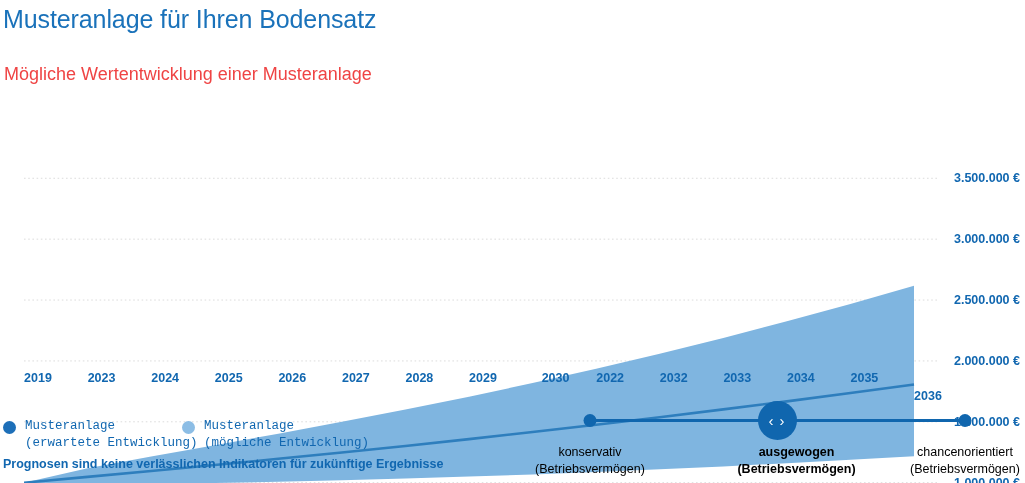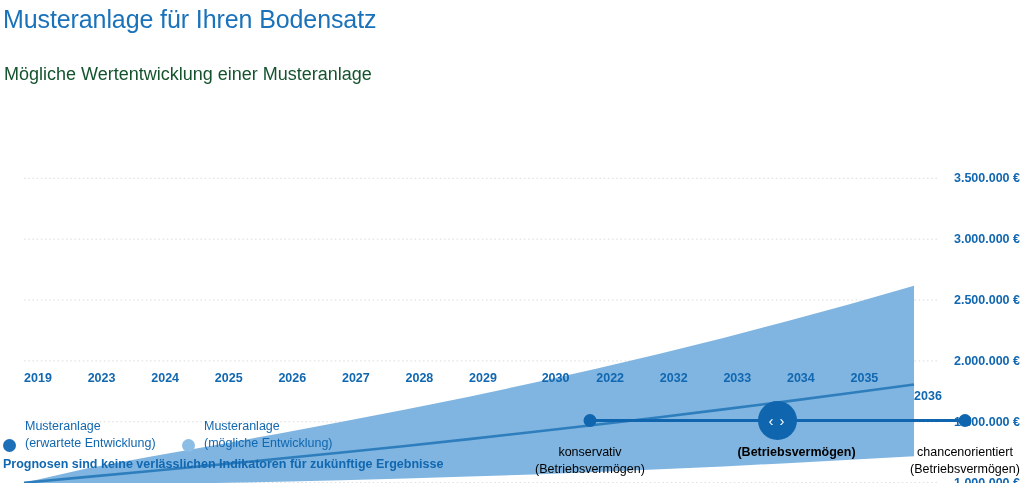--- a/index.html
+++ b/index.html
@@ -26,21 +26,21 @@
     color: #1a72ba;
     letter-spacing: -0.1px;
     white-space: nowrap;
   }
   #page-subtitle {
     position: absolute;
     left: 4px;
     top: 64px;
     font-size: 18px;
     font-weight: 400;
-    color: #14532d;
+    color: #ef4444;
     white-space: nowrap;
   }
 
   
   #chart {
     position: absolute;
     left: 0;
     top: 140px;
     width: 1025px;
     height: 250px;
@@ -81,21 +81,22 @@
   #legend {
     position: absolute;
     left: 0;
     top: 414px;
     width: 520px;
     height: 70px;
   }
   .legend-entry {
     position: absolute;
     display: flex;
-    align-items: flex-end;
+    align-items: flex-start;
+    font-family: Liberation Mono, monospace;
   }
   .legend-dot {
     width: 13px;
     height: 13px;
     border-radius: 50%;
     margin-top: 3px;
     flex: 0 0 auto;
   }
   .legend-dot.expected { background: #1d6fb8; }
   .legend-dot.possible { background: #8cbde5; }
@@ -242,20 +243,21 @@
   <div id="slider-track"></div>
   <div class="slider-stop" style="left:50px;"></div>
   <div class="slider-stop" style="left:425px;"></div>
   <div id="slider-handle">‹ ›</div>
   <div id="slider-labels">
       <div class="slider-label" style="left: 50px;">
         <span class="l1">konservativ</span>
         <span class="l2">(Betriebsvermögen)</span>
       </div>
       <div class="slider-label active" style="left: 256.5px;">
+        <span class="l1">ausgewogen</span>
         <span class="l2">(Betriebsvermögen)</span>
       </div>
       <div class="slider-label" style="left: 425px;">
         <span class="l1">chancenorientiert</span>
         <span class="l2">(Betriebsvermögen)</span>
       </div>
     </div>
 </div>
 
 </body></html>

